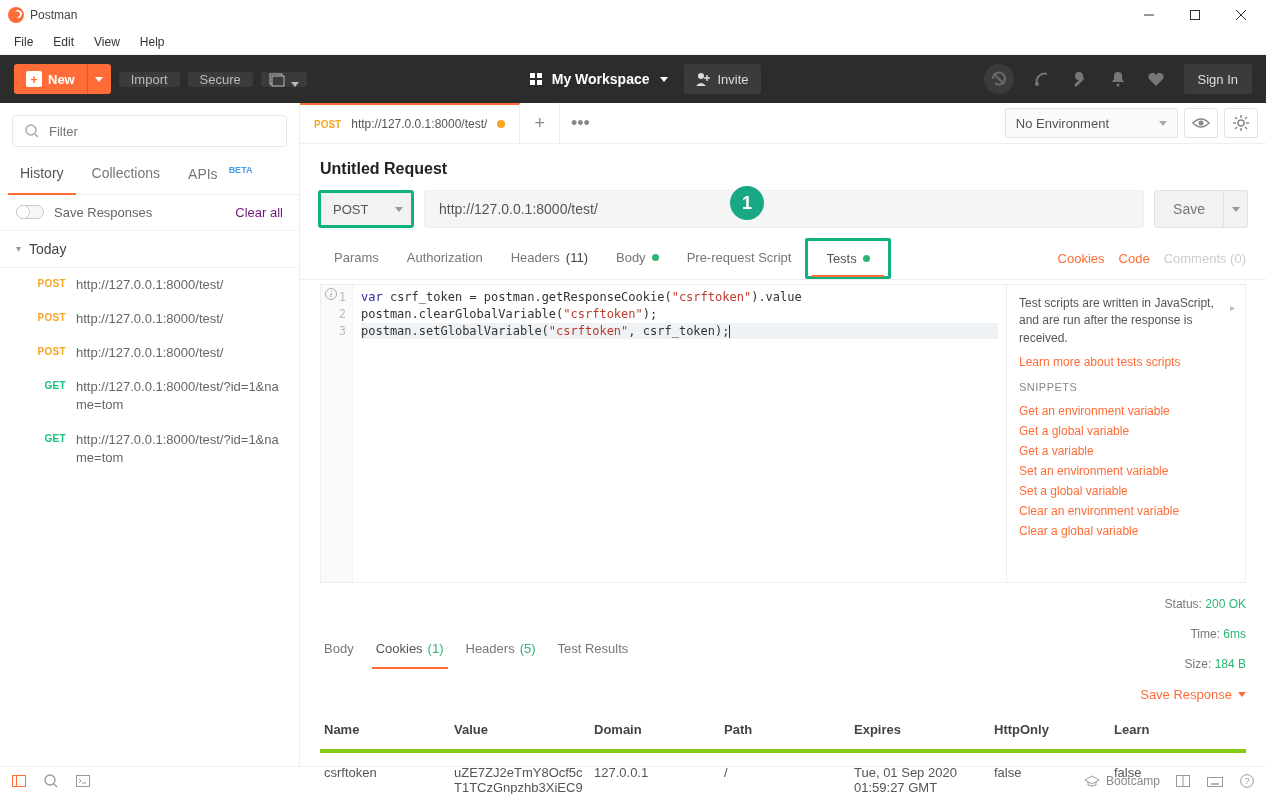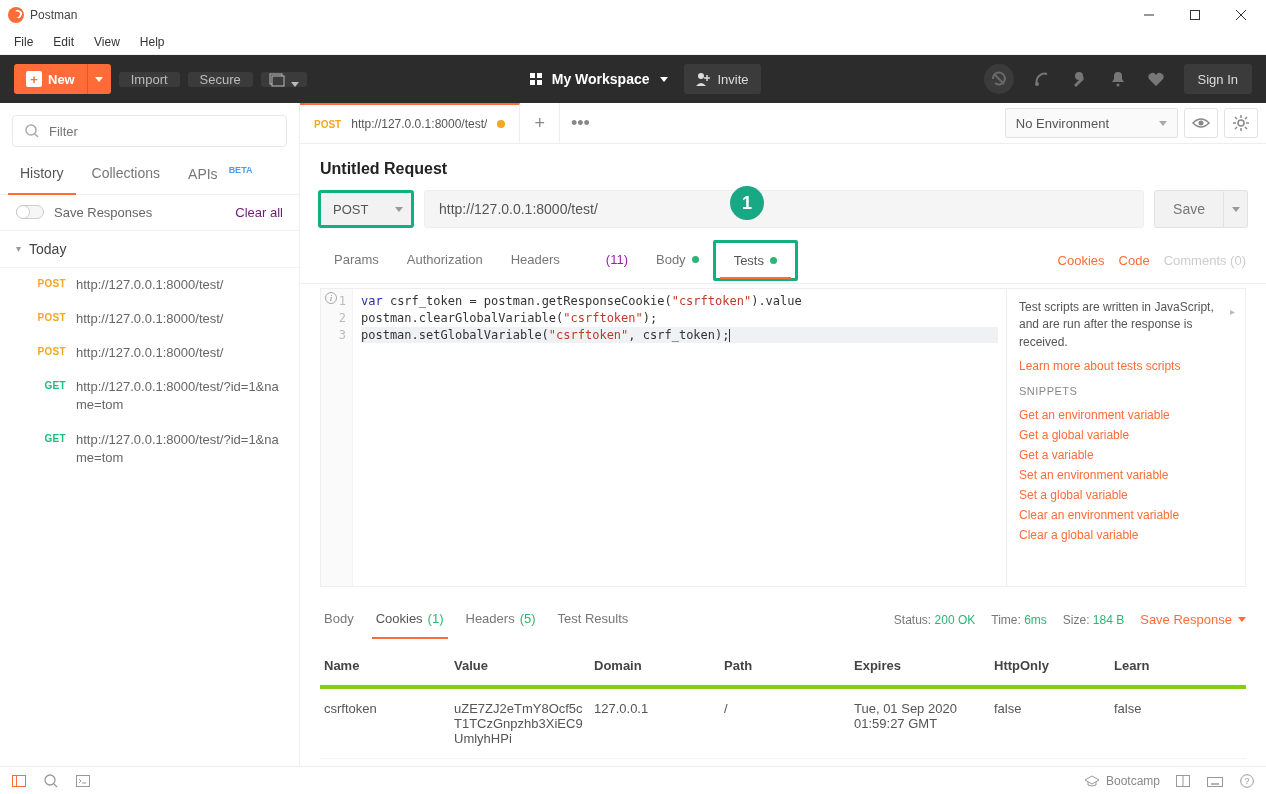--- a/index.html
+++ b/index.html
@@ -88,21 +88,21 @@
   .send-btn { background:#1b8bf5; color:#fff; height:38px; padding:0 22px; border-radius:3px 0 0 3px; display:flex; align-items:center; font-size:14px; font-weight:600; }
   .send-caret { background:#1b8bf5; border-left:1px solid rgba(0,0,0,0.15); width:28px; display:flex; align-items:center; justify-content:center; border-radius:0 3px 3px 0; }
   .save-split { display:flex; }
   .save-btn { background:#f2f2f2; color:#777; height:38px; padding:0 18px; border-radius:3px 0 0 3px; border:1px solid #e2e2e2; display:flex; align-items:center; font-size:14px; }
   .save-caret { background:#f2f2f2; border:1px solid #e2e2e2; border-left:none; width:24px; display:flex; align-items:center; justify-content:center; border-radius:0 3px 3px 0; color:#999; }
 
   .marker-1 { width:34px; height:34px; border-radius:50%; background:#18a884; color:#fff; display:flex; align-items:center; justify-content:center; font-size:18px; font-weight:600; position:absolute; }
 
   .sub-tabs { display:flex; align-items:center; padding:0 20px; border-bottom:1px solid #eee; position:relative; height:46px; }
   .stab { padding:12px 14px 14px; color:#777; font-size:13px; position:relative; display:flex; align-items:center; gap:6px; }
-  .stab .count { color:#a21caf;margin-left:40px; }
+  .stab .count { color:#404040; }
   .stab .dot { width:7px; height:7px; border-radius:50%; background:#2bb673; }
   .stab.active { color:#555; }
   .stab.active::after { content:""; position:absolute; left:4px; right:4px; bottom:-1px; height:2px; background:#ff6c37; }
   .stab.tests-box { border:3px solid #11b081; border-radius:2px; padding:10px 18px; }
   .right-links { margin-left:auto; display:flex; gap:14px; font-size:13px; }
   .link-orange { color:#ff6c37; }
   .link-muted { color:#ccc; }
 
   .editor-wrap { display:flex; gap:0; padding:4px 20px 0; min-height:0; flex:0 0 303px; }
   .code-editor { flex:1; border:1px solid #eee; border-right:none; background:#fff; font-family:Consolas,Menlo,monospace; font-size:12px; display:flex; min-height:0; }
@@ -121,21 +121,21 @@
   .sp-link { color:#ff6c37; }
   .sp-head { color:#888; letter-spacing:0.5px; font-size:11px; margin-top:4px; }
   .snippet { color:#ff6c37; cursor:pointer; line-height:20px; font-size:12px; }
 
   
   .resp-tabs { display:flex; align-items:center; padding:14px 20px 8px; gap:14px; border-top:0; }
   .rtab { color:#777; font-size:13px; padding:10px 4px 12px; position:relative; display:flex; gap:5px; align-items:center; }
   .rtab .count { color:#2bb673; }
   .rtab.active { color:#555; }
   .rtab.active::after { content:""; position:absolute; left:0; right:0; bottom:-1px; height:2px; background:#ff6c37; }
-  .resp-meta { margin-left:auto; display:flex; align-items:flex-end; gap:16px; font-size:12px; color:#777; }
+  .resp-meta { margin-left:auto; display:flex; align-items:flex-end; gap:16px; font-size:12px; color:#777;flex-direction:column; }
   .resp-meta .val { color:#2bb673; }
   .save-resp { color:#ff6c37; display:flex; align-items:center; gap:6px; font-size:13px; }
   .cookies-table { padding:0 20px; }
   .ct-head, .ct-row { display:grid; grid-template-columns: 130px 140px 130px 130px 140px 120px 100px; padding:12px 4px; font-size:13px; }
   .ct-head { font-weight:600; color:#444; border-bottom:4px solid #84cc16; }
   .ct-row  { color:#555; border-bottom:1px solid #f5f5f5; align-items:flex-start; }
   .wrap-col { word-break:break-all; padding-right:10px; }
 
   
   .statusbar { height:28px; border-top:1px solid #eee; display:flex; align-items:center; padding:0 10px; color:#888; gap:14px; font-size:12px; }
@@ -386,20 +386,23 @@
       <div class="stab">
           <span>Authorization</span>
         </div>
       <div class="stab">
           <span>Headers</span>
           <span class="count">(11)</span>
         </div>
       <div class="stab">
           <span>Body</span>
           <span class="dot"></span>
+        </div>
+      <div class="stab">
+          <span>Pre-request Script</span>
         </div>
       <div class="stab active tests-box">
           <span>Tests</span>
           <span class="dot"></span>
         </div>
       <div class="right-links">
         <span class="link-orange">Cookies</span>
         <span class="link-orange">Code</span>
         <span class="link-muted">Comments (0)</span>
       </div>

